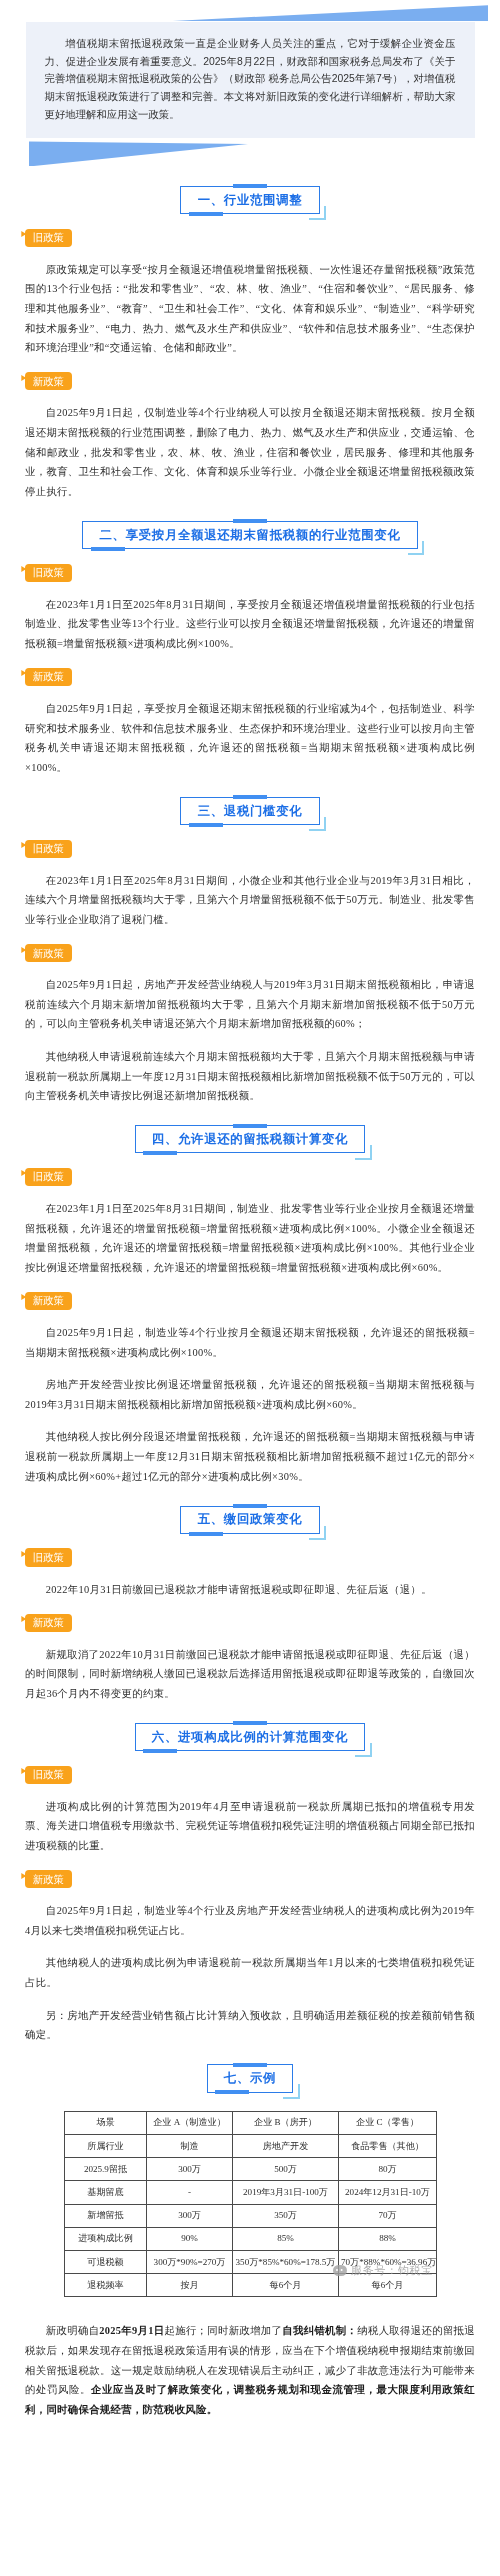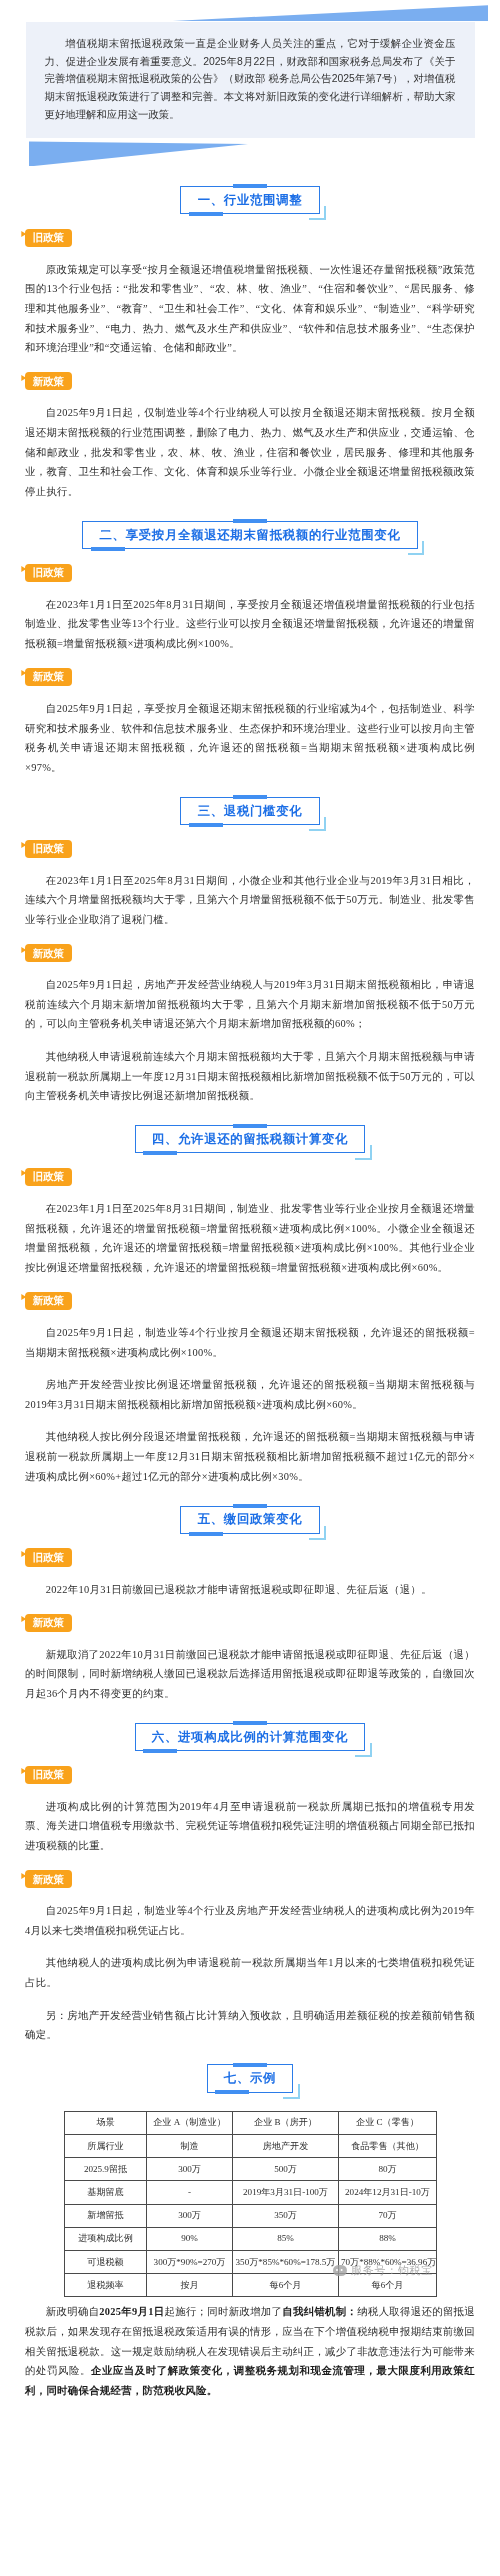--- a/index.html
+++ b/index.html
@@ -23,33 +23,33 @@
     padding:4.6px 16.3px;font-size:12.4px;font-weight:bold;color:#1d6fe6;letter-spacing:0.7px;
   }
   .dash{position:absolute;height:3.9px;width:34px;background:#418ff2;}
   .dash-top{top:-2.6px;left:50%;transform:translateX(-50%);}
   .dash-bot{bottom:-2.6px;left:7.8px;}
   .corner{position:absolute;right:-7.2px;bottom:-7.2px;width:14.4px;height:12.4px;
     border-right:2px solid #8fd2f2;border-bottom:2px solid #8fd2f2;}
   
   .tag{
     display:inline-block;position:relative;margin:14.4px 0 0 25px;background:#f9a21b;color:#fff;
-    font-size:10.4px;font-weight:bold;padding:2.6px 7.8px;border-radius:3.9px;line-height:13px;
+    font-size:10.4px;font-weight:normal;padding:2.6px 7.8px;border-radius:3.9px;line-height:13px;
   }
   .tag::before{
     content:"";position:absolute;left:-5.2px;top:2.6px;width:0;height:0;
     border:3.9px solid transparent;border-left:5.2px solid #f9a21b;transform:translateX(1.3px);
   }
   
   .para{
     font-family:"Liberation Serif","DejaVu Serif",serif;font-size:10.4px;line-height:19.6px;
     color:#2d2d2d;text-indent:2em;text-align:justify;margin:13px 25px 0 25px;letter-spacing:0.3px;
   }
   .para .b{font-weight:bold;color:#1c1c1c;}
-  .footer-para{margin-top:5px;}
+  .footer-para{margin-top:24px;}
   
   .table-wrap{position:relative;width:372px;margin:18.3px auto 0 auto;}
   table{border-collapse:collapse;width:100%;table-layout:fixed;
     font-family:"Liberation Serif","DejaVu Serif",serif;font-size:9.1px;color:#2d2d2d;padding-left:32px;}
   td{border:1px solid #4a4a4a;text-align:center;padding:4.6px 2px;line-height:13px;
     overflow:hidden;white-space:nowrap;}
   
   .wm{position:absolute;right:3px;bottom:19.6px;display:flex;align-items:center;gap:3.9px;
     color:#999;opacity:.8;font-size:11px;letter-spacing:0.7px;}
   .wm-icon{position:relative;width:14.4px;height:11px;background:#a3a3a3;border-radius:5.9px;display:inline-block;}
@@ -68,21 +68,21 @@
   <div class="intro-box">
     <p>增值税期末留抵退税政策一直是企业财务人员关注的重点，它对于缓解企业资金压力、促进企业发展有着重要意义。2025年8月22日，财政部和国家税务总局发布了《关于完善增值税期末留抵退税政策的公告》（财政部 税务总局公告2025年第7号），对增值税期末留抵退税政策进行了调整和完善。本文将对新旧政策的变化进行详细解析，帮助大家更好地理解和应用这一政策。</p>
   </div>
 
   <div class="wedge-bottom"></div>
 
   <div id="sections"><div class="sec">
         <div class="sec-box"><span class="dash dash-top"></span><span class="dash dash-bot"></span><span class="corner"></span><span class="sec-title">一、行业范围调整</span></div>
       </div><div class="tag">旧政策</div><p class="para">原政策规定可以享受“按月全额退还增值税增量留抵税额、一次性退还存量留抵税额”政策范围的13个行业包括：“批发和零售业”、“农、林、牧、渔业”、“住宿和餐饮业”、“居民服务、修理和其他服务业”、“教育”、“卫生和社会工作”、“文化、体育和娱乐业”、“制造业”、“科学研究和技术服务业”、“电力、热力、燃气及水生产和供应业”、“软件和信息技术服务业”、“生态保护和环境治理业”和“交通运输、仓储和邮政业”。</p><div class="tag">新政策</div><p class="para">自2025年9月1日起，仅制造业等4个行业纳税人可以按月全额退还期末留抵税额。按月全额退还期末留抵税额的行业范围调整，删除了电力、热力、燃气及水生产和供应业，交通运输、仓储和邮政业，批发和零售业，农、林、牧、渔业，住宿和餐饮业，居民服务、修理和其他服务业，教育、卫生和社会工作、文化、体育和娱乐业等行业。小微企业全额退还增量留抵税额政策停止执行。</p><div class="sec">
         <div class="sec-box"><span class="dash dash-top"></span><span class="dash dash-bot"></span><span class="corner"></span><span class="sec-title">二、享受按月全额退还期末留抵税额的行业范围变化</span></div>
-      </div><div class="tag">旧政策</div><p class="para">在2023年1月1日至2025年8月31日期间，享受按月全额退还增值税增量留抵税额的行业包括制造业、批发零售业等13个行业。这些行业可以按月全额退还增量留抵税额，允许退还的增量留抵税额=增量留抵税额×进项构成比例×100%。</p><div class="tag">新政策</div><p class="para">自2025年9月1日起，享受按月全额退还期末留抵税额的行业缩减为4个，包括制造业、科学研究和技术服务业、软件和信息技术服务业、生态保护和环境治理业。这些行业可以按月向主管税务机关申请退还期末留抵税额，允许退还的留抵税额=当期期末留抵税额×进项构成比例×97%。</p><div class="sec">
+      </div><div class="tag">旧政策</div><p class="para">在2023年1月1日至2025年8月31日期间，享受按月全额退还增值税增量留抵税额的行业包括制造业、批发零售业等13个行业。这些行业可以按月全额退还增量留抵税额，允许退还的增量留抵税额=增量留抵税额×进项构成比例×100%。</p><div class="tag">新政策</div><p class="para">自2025年9月1日起，享受按月全额退还期末留抵税额的行业缩减为4个，包括制造业、科学研究和技术服务业、软件和信息技术服务业、生态保护和环境治理业。这些行业可以按月向主管税务机关申请退还期末留抵税额，允许退还的留抵税额=当期期末留抵税额×进项构成比例×100%。</p><div class="sec">
         <div class="sec-box"><span class="dash dash-top"></span><span class="dash dash-bot"></span><span class="corner"></span><span class="sec-title">三、退税门槛变化</span></div>
       </div><div class="tag">旧政策</div><p class="para">在2023年1月1日至2025年8月31日期间，小微企业和其他行业企业与2019年3月31日相比，连续六个月增量留抵税额均大于零，且第六个月增量留抵税额不低于50万元。制造业、批发零售业等行业企业取消了退税门槛。</p><div class="tag">新政策</div><p class="para">自2025年9月1日起，房地产开发经营业纳税人与2019年3月31日期末留抵税额相比，申请退税前连续六个月期末新增加留抵税额均大于零，且第六个月期末新增加留抵税额不低于50万元的，可以向主管税务机关申请退还第六个月期末新增加留抵税额的60%；</p><p class="para">其他纳税人申请退税前连续六个月期末留抵税额均大于零，且第六个月期末留抵税额与申请退税前一税款所属期上一年度12月31日期末留抵税额相比新增加留抵税额不低于50万元的，可以向主管税务机关申请按比例退还新增加留抵税额。</p><div class="sec">
         <div class="sec-box"><span class="dash dash-top"></span><span class="dash dash-bot"></span><span class="corner"></span><span class="sec-title">四、允许退还的留抵税额计算变化</span></div>
       </div><div class="tag">旧政策</div><p class="para">在2023年1月1日至2025年8月31日期间，制造业、批发零售业等行业企业按月全额退还增量留抵税额，允许退还的增量留抵税额=增量留抵税额×进项构成比例×100%。小微企业全额退还增量留抵税额，允许退还的增量留抵税额=增量留抵税额×进项构成比例×100%。其他行业企业按比例退还增量留抵税额，允许退还的增量留抵税额=增量留抵税额×进项构成比例×60%。</p><div class="tag">新政策</div><p class="para">自2025年9月1日起，制造业等4个行业按月全额退还期末留抵税额，允许退还的留抵税额=当期期末留抵税额×进项构成比例×100%。</p><p class="para">房地产开发经营业按比例退还增量留抵税额，允许退还的留抵税额=当期期末留抵税额与2019年3月31日期末留抵税额相比新增加留抵税额×进项构成比例×60%。</p><p class="para">其他纳税人按比例分段退还增量留抵税额，允许退还的留抵税额=当期期末留抵税额与申请退税前一税款所属期上一年度12月31日期末留抵税额相比新增加留抵税额不超过1亿元的部分×进项构成比例×60%+超过1亿元的部分×进项构成比例×30%。</p><div class="sec">
         <div class="sec-box"><span class="dash dash-top"></span><span class="dash dash-bot"></span><span class="corner"></span><span class="sec-title">五、缴回政策变化</span></div>
       </div><div class="tag">旧政策</div><p class="para">2022年10月31日前缴回已退税款才能申请留抵退税或即征即退、先征后返（退）。</p><div class="tag">新政策</div><p class="para">新规取消了2022年10月31日前缴回已退税款才能申请留抵退税或即征即退、先征后返（退）的时间限制，同时新增纳税人缴回已退税款后选择适用留抵退税或即征即退等政策的，自缴回次月起36个月内不得变更的约束。</p><div class="sec">
         <div class="sec-box"><span class="dash dash-top"></span><span class="dash dash-bot"></span><span class="corner"></span><span class="sec-title">六、进项构成比例的计算范围变化</span></div>
       </div><div class="tag">旧政策</div><p class="para">进项构成比例的计算范围为2019年4月至申请退税前一税款所属期已抵扣的增值税专用发票、海关进口增值税专用缴款书、完税凭证等增值税扣税凭证注明的增值税额占同期全部已抵扣进项税额的比重。</p><div class="tag">新政策</div><p class="para">自2025年9月1日起，制造业等4个行业及房地产开发经营业纳税人的进项构成比例为2019年4月以来七类增值税扣税凭证占比。</p><p class="para">其他纳税人的进项构成比例为申请退税前一税款所属期当年1月以来的七类增值税扣税凭证占比。</p><p class="para">另：房地产开发经营业销售额占比计算纳入预收款，且明确适用差额征税的按差额前销售额确定。</p><div class="sec">
         <div class="sec-box"><span class="dash dash-top"></span><span class="dash dash-bot"></span><span class="corner"></span><span class="sec-title">七、示例</span></div>
       </div></div>

